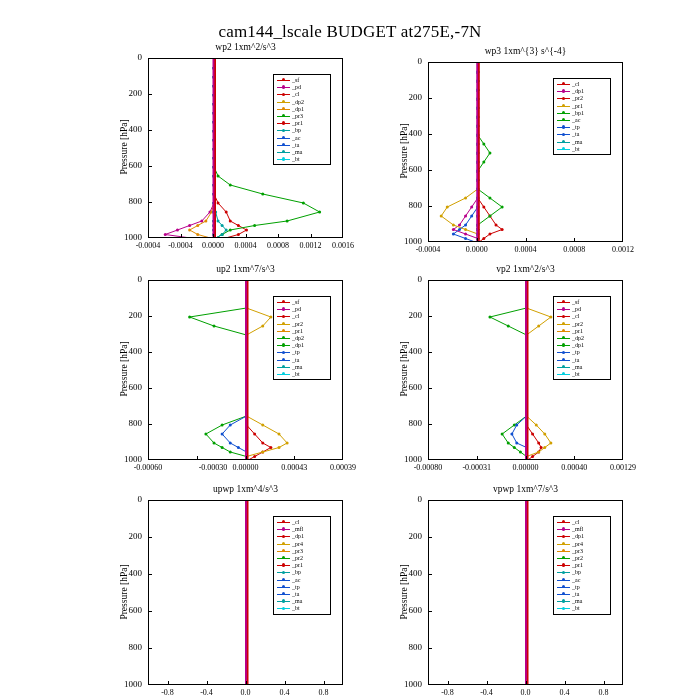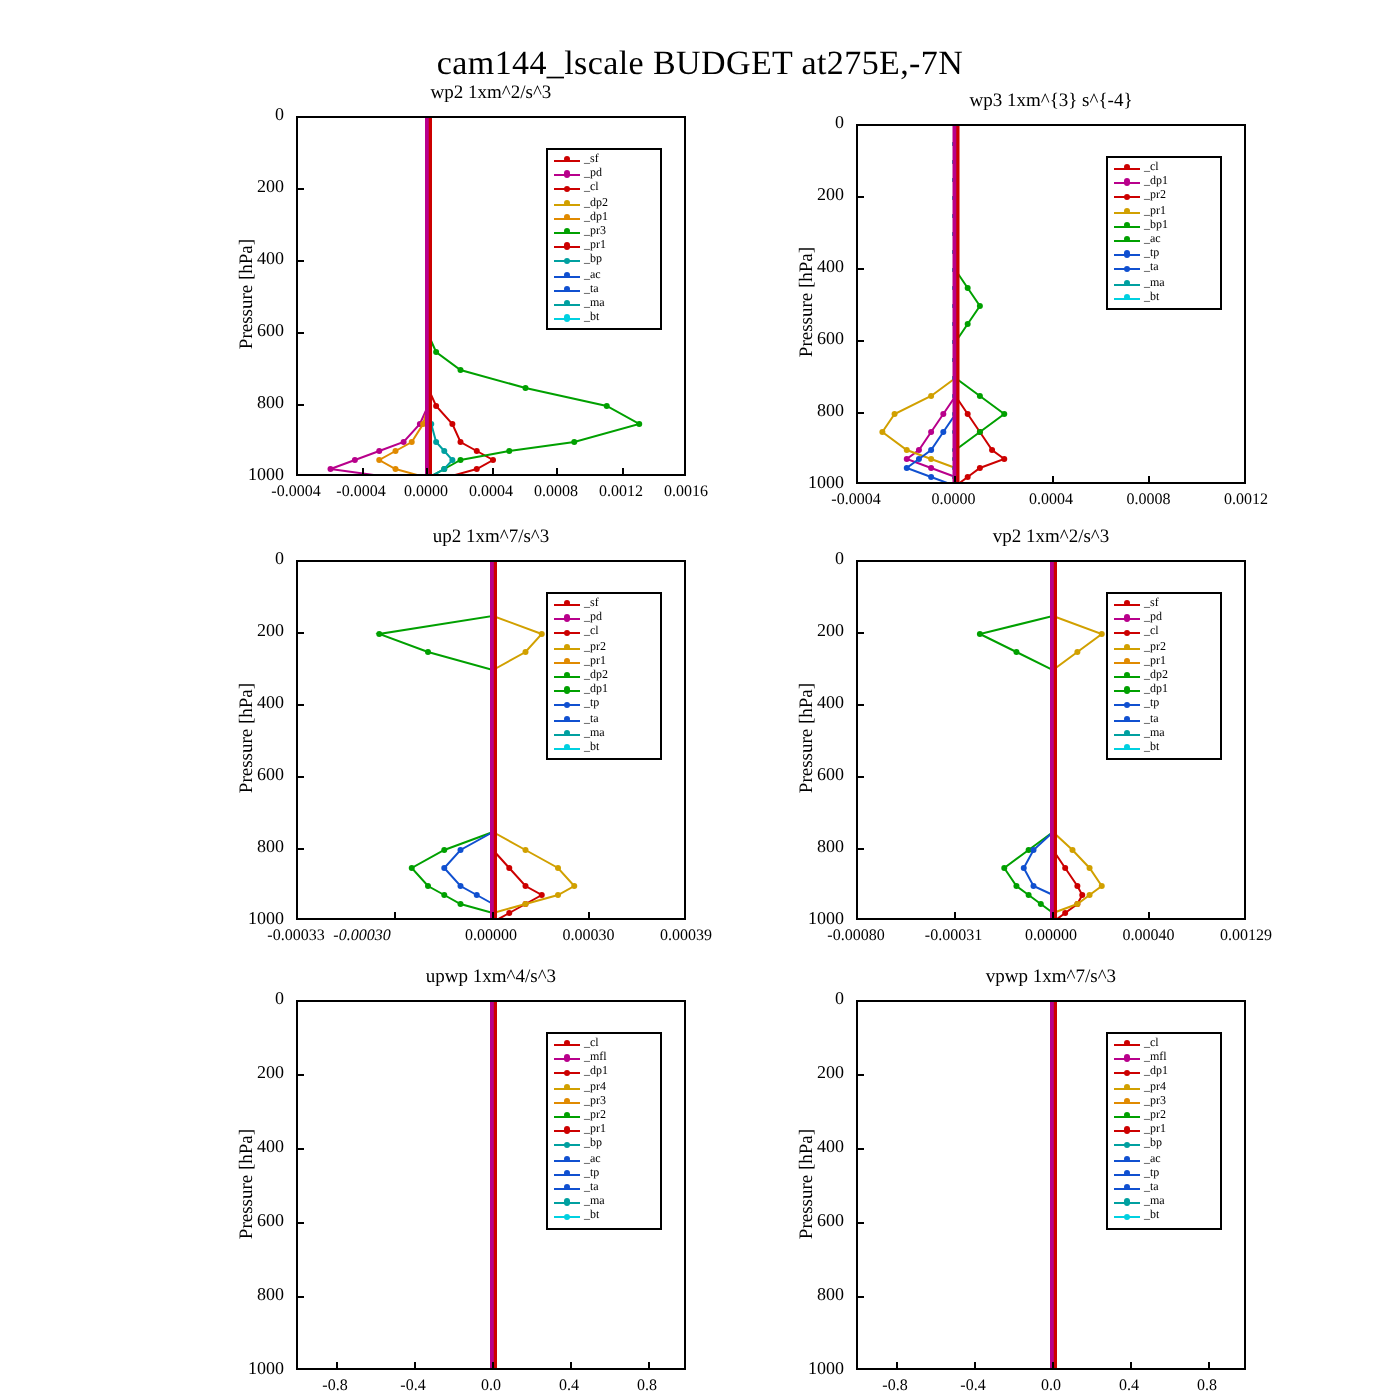--- a/index.html
+++ b/index.html
@@ -1111,27 +1111,27 @@
       <div class="ytick" style="left: 6px; top: 46px; width: 38px;">200</div>
       <div class="tickmark" style="left: 50px; top: 52px; width: 4px; height: 1px;"></div>
       <div class="ytick" style="left: 6px; top: 82px; width: 38px;">400</div>
       <div class="tickmark" style="left: 50px; top: 88px; width: 4px; height: 1px;"></div>
       <div class="ytick" style="left: 6px; top: 118px; width: 38px;">600</div>
       <div class="tickmark" style="left: 50px; top: 124px; width: 4px; height: 1px;"></div>
       <div class="ytick" style="left: 6px; top: 154px; width: 38px;">800</div>
       <div class="tickmark" style="left: 50px; top: 160px; width: 4px; height: 1px;"></div>
       <div class="ytick" style="left: 6px; top: 190px; width: 38px;">1000</div>
       <div class="tickmark" style="left: 50px; top: 195px; width: 4px; height: 1px;"></div>
-      <div class="xtick" style="left: 26px; top: 199px; width: 48px;">-0.00033</div>
+      <div class="xtick" style="left: 26px; top: 199px; width: 48px;">-0.00060</div>
       <div class="tickmark" style="left: 50px; top: 192px; width: 1px; height: 4px;"></div>
-      <div class="xtick" style="left: 59px; top: 199px; width: 48px; font-style: italic;">-0.00030</div>
+      <div class="xtick" style="left: 91px; top: 199px; width: 48px;">-0.00030</div>
       <div class="tickmark" style="left: 98.75px; top: 192px; width: 1px; height: 4px;"></div>
       <div class="xtick" style="left: 123.5px; top: 199px; width: 48px;">0.00000</div>
       <div class="tickmark" style="left: 147.5px; top: 192px; width: 1px; height: 4px;"></div>
-      <div class="xtick" style="left: 172.25px; top: 199px; width: 48px;">0.00030</div>
+      <div class="xtick" style="left: 172.25px; top: 199px; width: 48px;">0.00043</div>
       <div class="tickmark" style="left: 196.25px; top: 192px; width: 1px; height: 4px;"></div>
       <div class="xtick" style="left: 221px; top: 199px; width: 48px;">0.00039</div>
       <div class="tickmark" style="left: 244px; top: 192px; width: 1px; height: 4px;"></div>
       <div class="legend" style="left: 175px; top: 32px; width: 58px; height: 84.2px;">
         <div class="legend-row">
           <span class="legend-sym">
             <i style="background:#cc0000"></i>
             <b style="background:#cc0000"></b>
           </span>
           <span class="legend-label">_sf</span>

